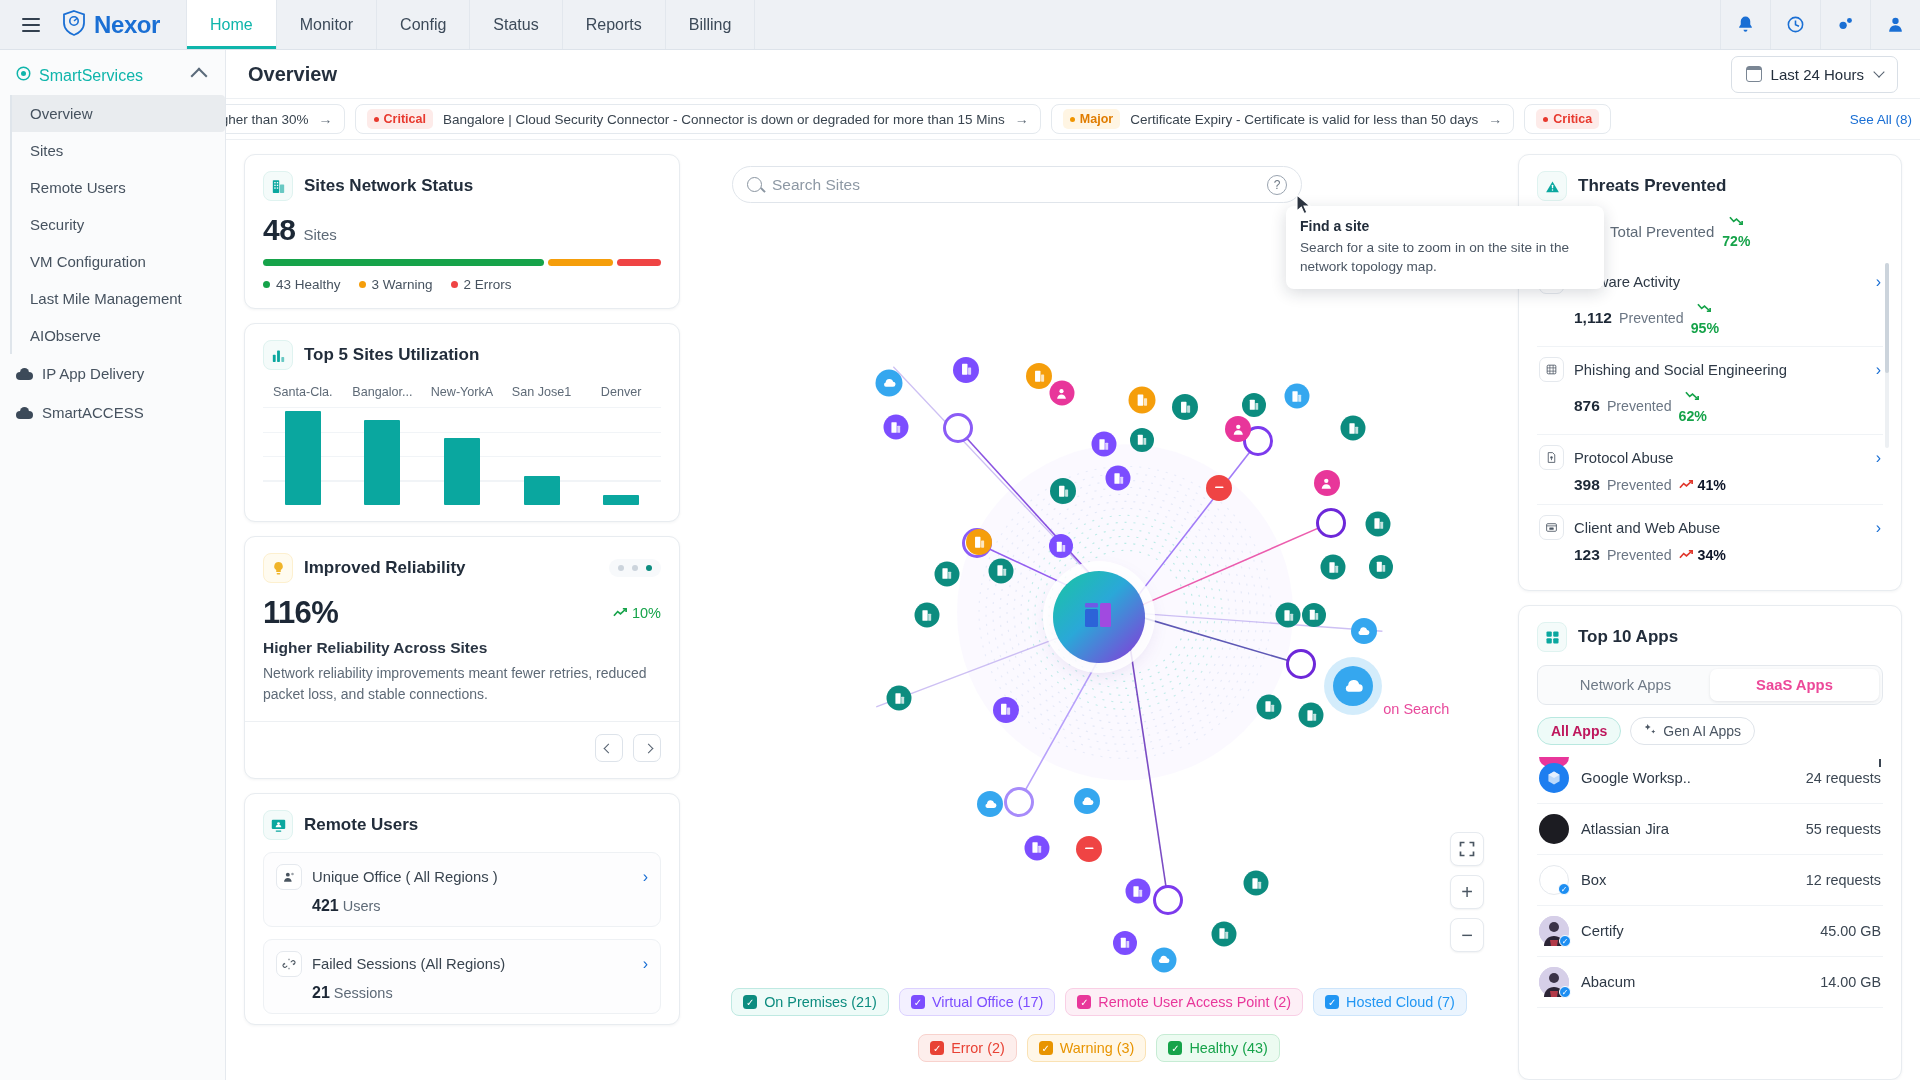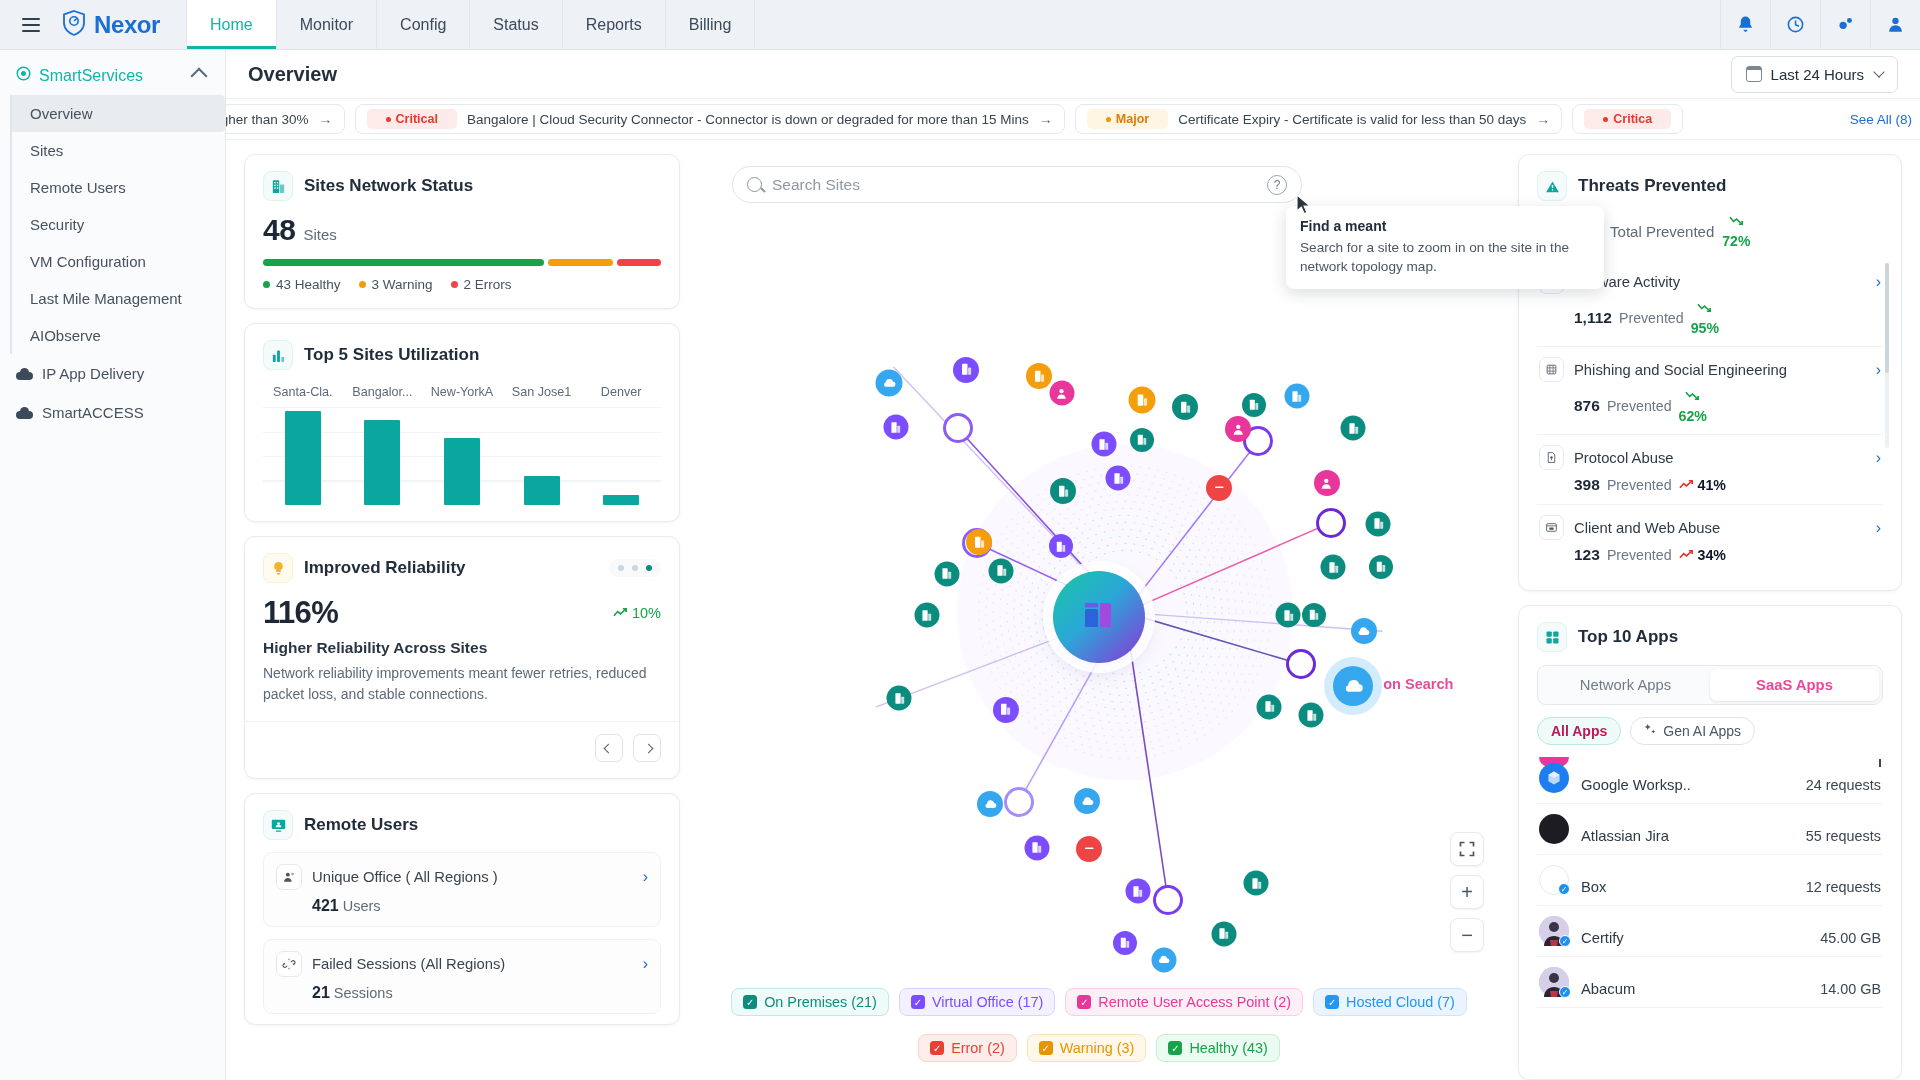--- a/index.html
+++ b/index.html
@@ -66,21 +66,21 @@
     background: #7a8694; }
   .chev-d { width: 8px; height: 8px; border-right: 1.8px solid #55616f; border-bottom: 1.8px solid #55616f;
     transform: rotate(45deg); margin-left: 2px; margin-top: -4px; }
 
   
   .alerts { height: 42px; display: flex; align-items: center; gap: 10px; padding: 0 8px 0 0;
     border-top: 1px solid #edf0f3; border-bottom: 1px solid #edf0f3; overflow: hidden; position: relative; }
   .alert-pill { display: flex; align-items: center; gap: 10px; border: 1px solid #e4e9ee;
     border-radius: 8px; height: 30px; padding: 0 11px; background: #fff; white-space: nowrap;
     font-size: 13.5px; color: #39444f; cursor: pointer; flex-shrink: 0; }
-  .sev { font-size: 12.5px; font-weight: bold; border-radius: 5px; padding: 3px 19px;
+  .sev { font-size: 12.5px; font-weight: bold; border-radius: 5px; padding: 3px 7px;
     display: flex; align-items: center; gap: 5px; }
   .sev .dot { width: 5px; height: 5px; border-radius: 50%; }
   .sev.critical { color: #e8392e; background: #fdebe9; }
   .sev.critical .dot { background: #e8392e; }
   .sev.major { color: #e07c00; background: #fff5e3; }
   .sev.major .dot { background: #f09500; }
   .arw { color: #5d6975; font-size: 14px; }
   .seeall { margin-left: auto; font-size: 13.5px; color: #1a6fd4; white-space: nowrap;
     cursor: pointer; padding-left: 6px; background: #fff; flex-shrink: 0; }
 
@@ -223,21 +223,21 @@
   .seg div { flex: 1; text-align: center; padding: 8px 0; font-size: 14.8px; color: #6f7a87;
     border-radius: 7px; cursor: pointer; font-weight: 500; }
   .seg div.on { background: #fff; color: #ec4899; font-weight: bold;
     box-shadow: 0 1px 3px rgba(22,34,51,.10); }
   .chips { display: flex; gap: 9px; margin-top: 12px; }
   .chip { border: 1px solid #dfe4ea; border-radius: 14px; padding: 5px 13px; font-size: 14px;
     color: #4b5663; cursor: pointer; display: flex; align-items: center; gap: 6px; }
   .chip.on { background: #eefbf8; border-color: #b9e8e0; color: #be185d; font-weight: 600; }
 
   .applist { margin-top: 8px; position: relative; overflow: hidden; }
-  .app-row { display: flex; align-items: flex-end; gap: 12px; padding: 10px 2px;
+  .app-row { display: flex; align-items: center; gap: 12px; padding: 10px 2px;
     border-bottom: 1px solid #f0f3f6; cursor: pointer; }
   .app-av { width: 30px; height: 30px; border-radius: 50%; flex-shrink: 0; position: relative;
     display: flex; align-items: center; justify-content: center; }
   .app-av .vb { position: absolute; right: -2px; bottom: -1px; width: 12px; height: 12px;
     border-radius: 50%; background: #1d8ef2; color: #fff; font-size: 8px; display: flex;
     align-items: center; justify-content: center; border: 1.5px solid #fff; }
   .app-name { font-size: 14.8px; color: #2e3946; }
   .app-val { margin-left: auto; font-size: 14.4px; color: #3b4652; }
   .app-clip { position: absolute; left: 0; right: 0; top: 0; height: 14px; overflow: hidden; }
 </style>
@@ -827,34 +827,34 @@
             </div>
 
           <div class="hub">
             <svg width="40" height="40" viewBox="0 0 40 40">
               <rect x="6" y="12" width="13" height="18" rx="1.5" fill="#2c63d8"></rect>
               <rect x="21" y="6" width="11" height="24" rx="1.5" fill="#a14ae0"></rect>
               <rect x="6" y="6" width="13" height="4.5" rx="1.2" fill="#6f5ae6"></rect>
             </svg>
           </div>
 
-          <div class="onsearch" id="onsearch" style="left: 687.228px; top: 522px; font-weight: bold;">on Search</div>
+          <div class="onsearch" id="onsearch" style="left: 687.228px; top: 547px;">on Search</div>
 
           <div class="searchbar">
             <span class="mag"></span>
             <input value="" placeholder="Search Sites" style="">
             <span class="help-btn">?</span>
           </div>
           <div class="cursor-ico">
             <svg viewBox="0 0 17 21">
                 <path d="M1 1 L1 17 L5.3 13.1 L8.2 19.6 L10.8 18.4 L8 12.1 L14 12 Z" fill="#2c3440" stroke="#fff" stroke-width="1.1"></path>
               </svg>
           </div>
           <div class="tooltip">
-            <div class="tt-title">Find a meant</div>
+            <div class="tt-title">Find a site</div>
             <div class="tt-body">Search for a site to zoom in on the site in the network topology map.</div>
           </div>
 
           <div class="map-tools">
             <div class="mtool">
               <svg width="16" height="16" viewBox="0 0 16 16" fill="none" stroke="#4a5662" stroke-width="1.7">
                   <path d="M1.5 5.5V1.5H5.5M10.5 1.5H14.5V5.5M14.5 10.5V14.5H10.5M5.5 14.5H1.5V10.5"></path>
                 </svg>
             </div>
             <div class="mtool">+</div>

